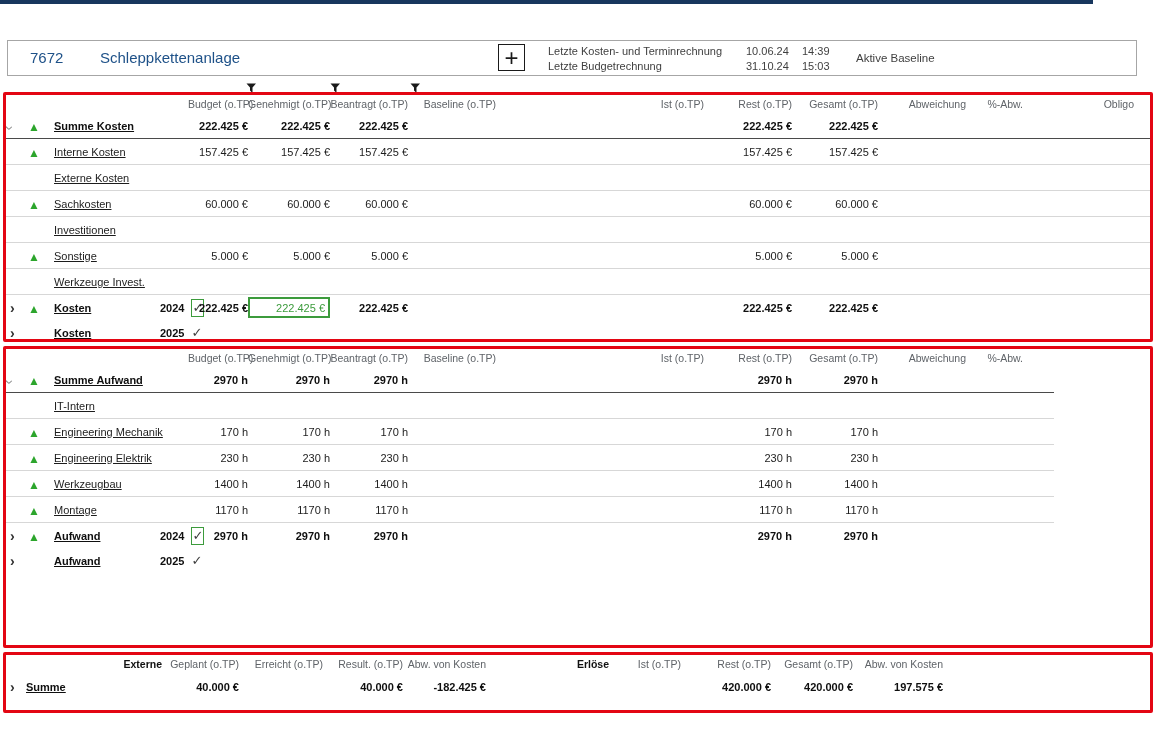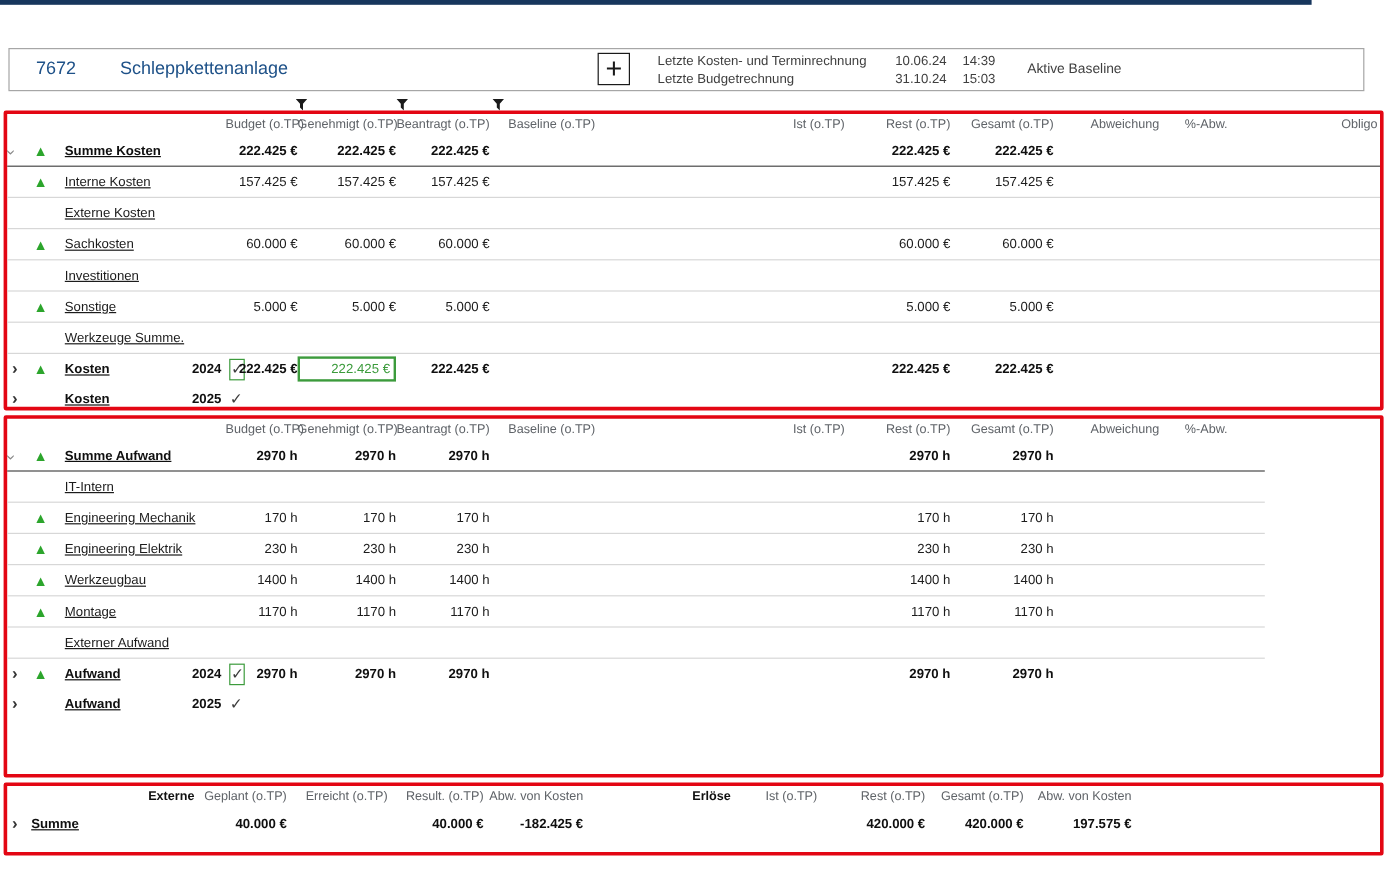--- a/index.html
+++ b/index.html
@@ -45,21 +45,21 @@
   .s2 .r{width:1048px;}
   .sepl{border-bottom:1px solid #d7d7d7;}
   .sepd{border-bottom:1px solid #4a4a4a;}
 
   .c{min-width:0;}
   .x1{grid-column:1}.x2{grid-column:2}.x3{grid-column:3}.x4{grid-column:4}.x5{grid-column:5}
   .x6{grid-column:6}.x7{grid-column:7}.x8{grid-column:8}.x9{grid-column:9}.x10{grid-column:10}
   .x11{grid-column:11}.x12{grid-column:12}.x13{grid-column:13}.x14{grid-column:14}
 
   .h{font-size:10.5px;color:#5f6368;text-align:right;white-space:nowrap;}
-  .h.obl{padding-right:2px;}
+  .h.obl{padding-right:16px;}
   .hb{font-size:10.5px;color:#111;font-weight:700;text-align:right;white-space:nowrap;}
   .n{font-size:11px;text-align:right;white-space:nowrap;color:#1c1c1c;}
   .lb{font-size:11px;white-space:nowrap;color:#1c1c1c;text-decoration:underline;}
   .b{font-weight:700;color:#0f0f0f;}
 
   .tri{color:#2ca52c;font-size:12px;font-style:normal;line-height:1;padding-left:2px;}
   .cd{display:inline-block;transform:rotate(90deg);color:#8a8a8a;font-size:14px;font-style:normal;
       padding-left:4px;cursor:pointer;}
   .cr{display:inline-block;color:#333;font-size:14px;font-weight:700;font-style:normal;
       padding-left:4px;cursor:pointer;}
@@ -163,21 +163,21 @@
       <span class="c x2"><i class="tri">▲</i></span>
       <span class="c x3 lb">Sonstige</span>
       <span class="c x5 n">5.000 €</span>
       <span class="c x6 n">5.000 €</span>
       <span class="c x7 n">5.000 €</span>
       <span class="c x10 n">5.000 €</span>
       <span class="c x11 n">5.000 €</span>
     </div>
 
     <div class="r sepl">
-      <span class="c x3 lb">Werkzeuge Summe.</span>
+      <span class="c x3 lb">Werkzeuge Invest.</span>
     </div>
 
     <div class="r">
       <span class="c x1"><i class="cr">›</i></span>
       <span class="c x2"><i class="tri">▲</i></span>
       <span class="c x3 lb b">Kosten</span>
       <span class="c x4 yr">
         <span class="ytx">2024</span>
         <span class="cb">
             <i class="ck" style="cursor:default;">✓</i>
@@ -264,23 +264,20 @@
     <div class="r sepl">
       <span class="c x2"><i class="tri">▲</i></span>
       <span class="c x3 lb">Montage</span>
       <span class="c x5 n">1170 h</span>
       <span class="c x6 n">1170 h</span>
       <span class="c x7 n">1170 h</span>
       <span class="c x10 n">1170 h</span>
       <span class="c x11 n">1170 h</span>
     </div>
 
-    <div class="r sepl">
-      <span class="c x3 lb">Externer Aufwand</span>
-    </div>
 
 
     <div class="r">
       <span class="c x1"><i class="cr">›</i></span>
       <span class="c x2"><i class="tri">▲</i></span>
       <span class="c x3 lb b">Aufwand</span>
       <span class="c x4 yr">
         <span class="ytx">2024</span>
         <span class="cb">
             <i class="ck" style="cursor:default;">✓</i>

